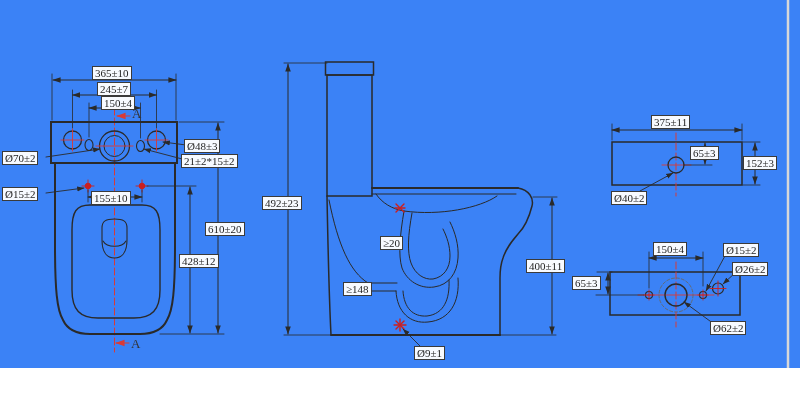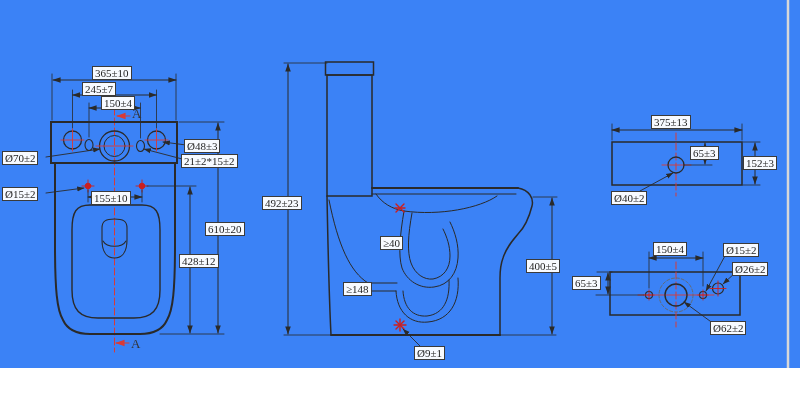--- a/index.html
+++ b/index.html
@@ -201,39 +201,39 @@
 
     <line x1="726" y1="254" x2="706" y2="291" stroke-width="0.9" marker-end="url(#ar)"></line>
     <line x1="736" y1="272" x2="723" y2="284" stroke-width="0.9" marker-end="url(#ar)"></line>
     <line x1="714" y1="324" x2="684" y2="302" stroke-width="0.9" marker-end="url(#ar)"></line>
   </g>
 
   <line x1="788" y1="0" x2="788" y2="420" stroke="#d8d8d8" stroke-width="2.5"></line>
 </svg>
 
 <div class="dim-label" style="left:92px;top:66px">365±10</div>
-<div class="dim-label" style="left:82px;top:82px">245±7</div>
+<div class="dim-label" style="left:97px;top:82px">245±7</div>
 <div class="dim-label" style="left:101px;top:96px">150±4</div>
 <div class="section-letter" style="left:132px;top:107px">A</div>
 <div class="dim-label" style="left:2px;top:151px">Ø70±2</div>
 <div class="dim-label" style="left:184px;top:139px">Ø48±3</div>
 <div class="dim-label" style="left:181px;top:154px">21±2*15±2</div>
 <div class="dim-label" style="left:2px;top:187px">Ø15±2</div>
 <div class="dim-label" style="left:91px;top:191px">155±10</div>
 <div class="dim-label" style="left:205px;top:222px">610±20</div>
 <div class="dim-label" style="left:179px;top:254px">428±12</div>
 <div class="section-letter" style="left:131px;top:337px">A</div>
 
 <div class="dim-label" style="left:262px;top:196px">492±23</div>
-<div class="dim-label" style="left:380px;top:236px">≥40</div>
+<div class="dim-label" style="left:380px;top:236px">≥20</div>
 <div class="dim-label" style="left:343px;top:282px">≥148</div>
 <div class="dim-label" style="left:414px;top:346px">Ø9±1</div>
-<div class="dim-label" style="left:526px;top:259px">400±5</div>
-
-<div class="dim-label" style="left:651px;top:115px">375±13</div>
+<div class="dim-label" style="left:526px;top:259px">400±11</div>
+
+<div class="dim-label" style="left:651px;top:115px">375±11</div>
 <div class="dim-label" style="left:690px;top:146px">65±3</div>
 <div class="dim-label" style="left:743px;top:156px">152±3</div>
 <div class="dim-label" style="left:611px;top:191px">Ø40±2</div>
 
 <div class="dim-label" style="left:653px;top:242px">150±4</div>
 <div class="dim-label" style="left:723px;top:243px">Ø15±2</div>
 <div class="dim-label" style="left:732px;top:262px">Ø26±2</div>
 <div class="dim-label" style="left:572px;top:276px">65±3</div>
 <div class="dim-label" style="left:710px;top:321px">Ø62±2</div>
 

